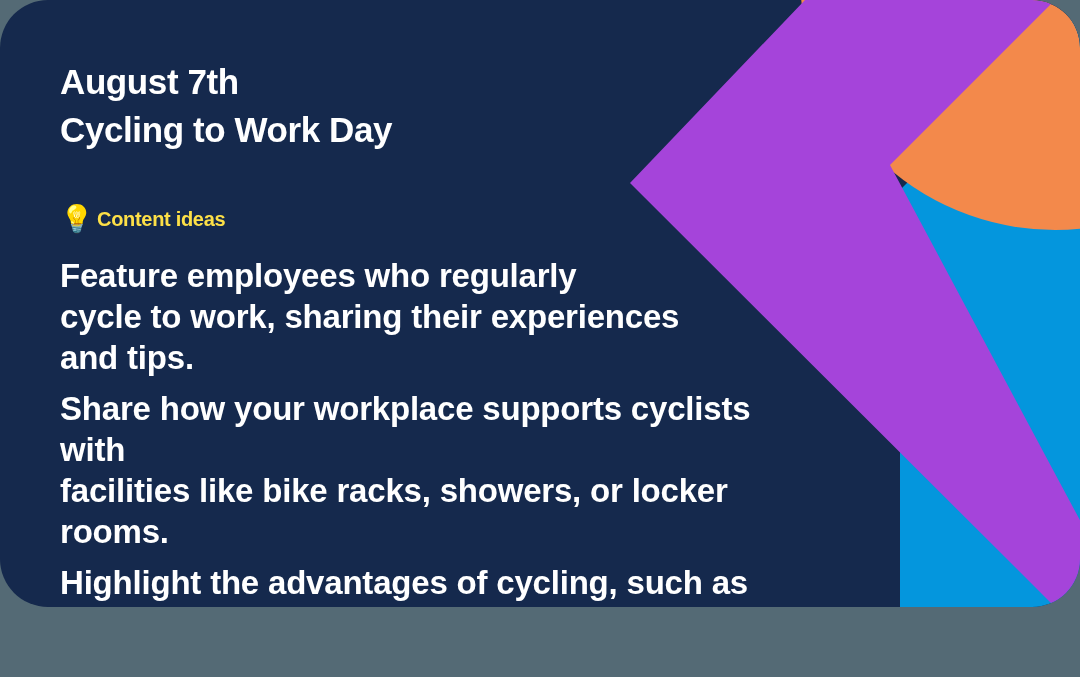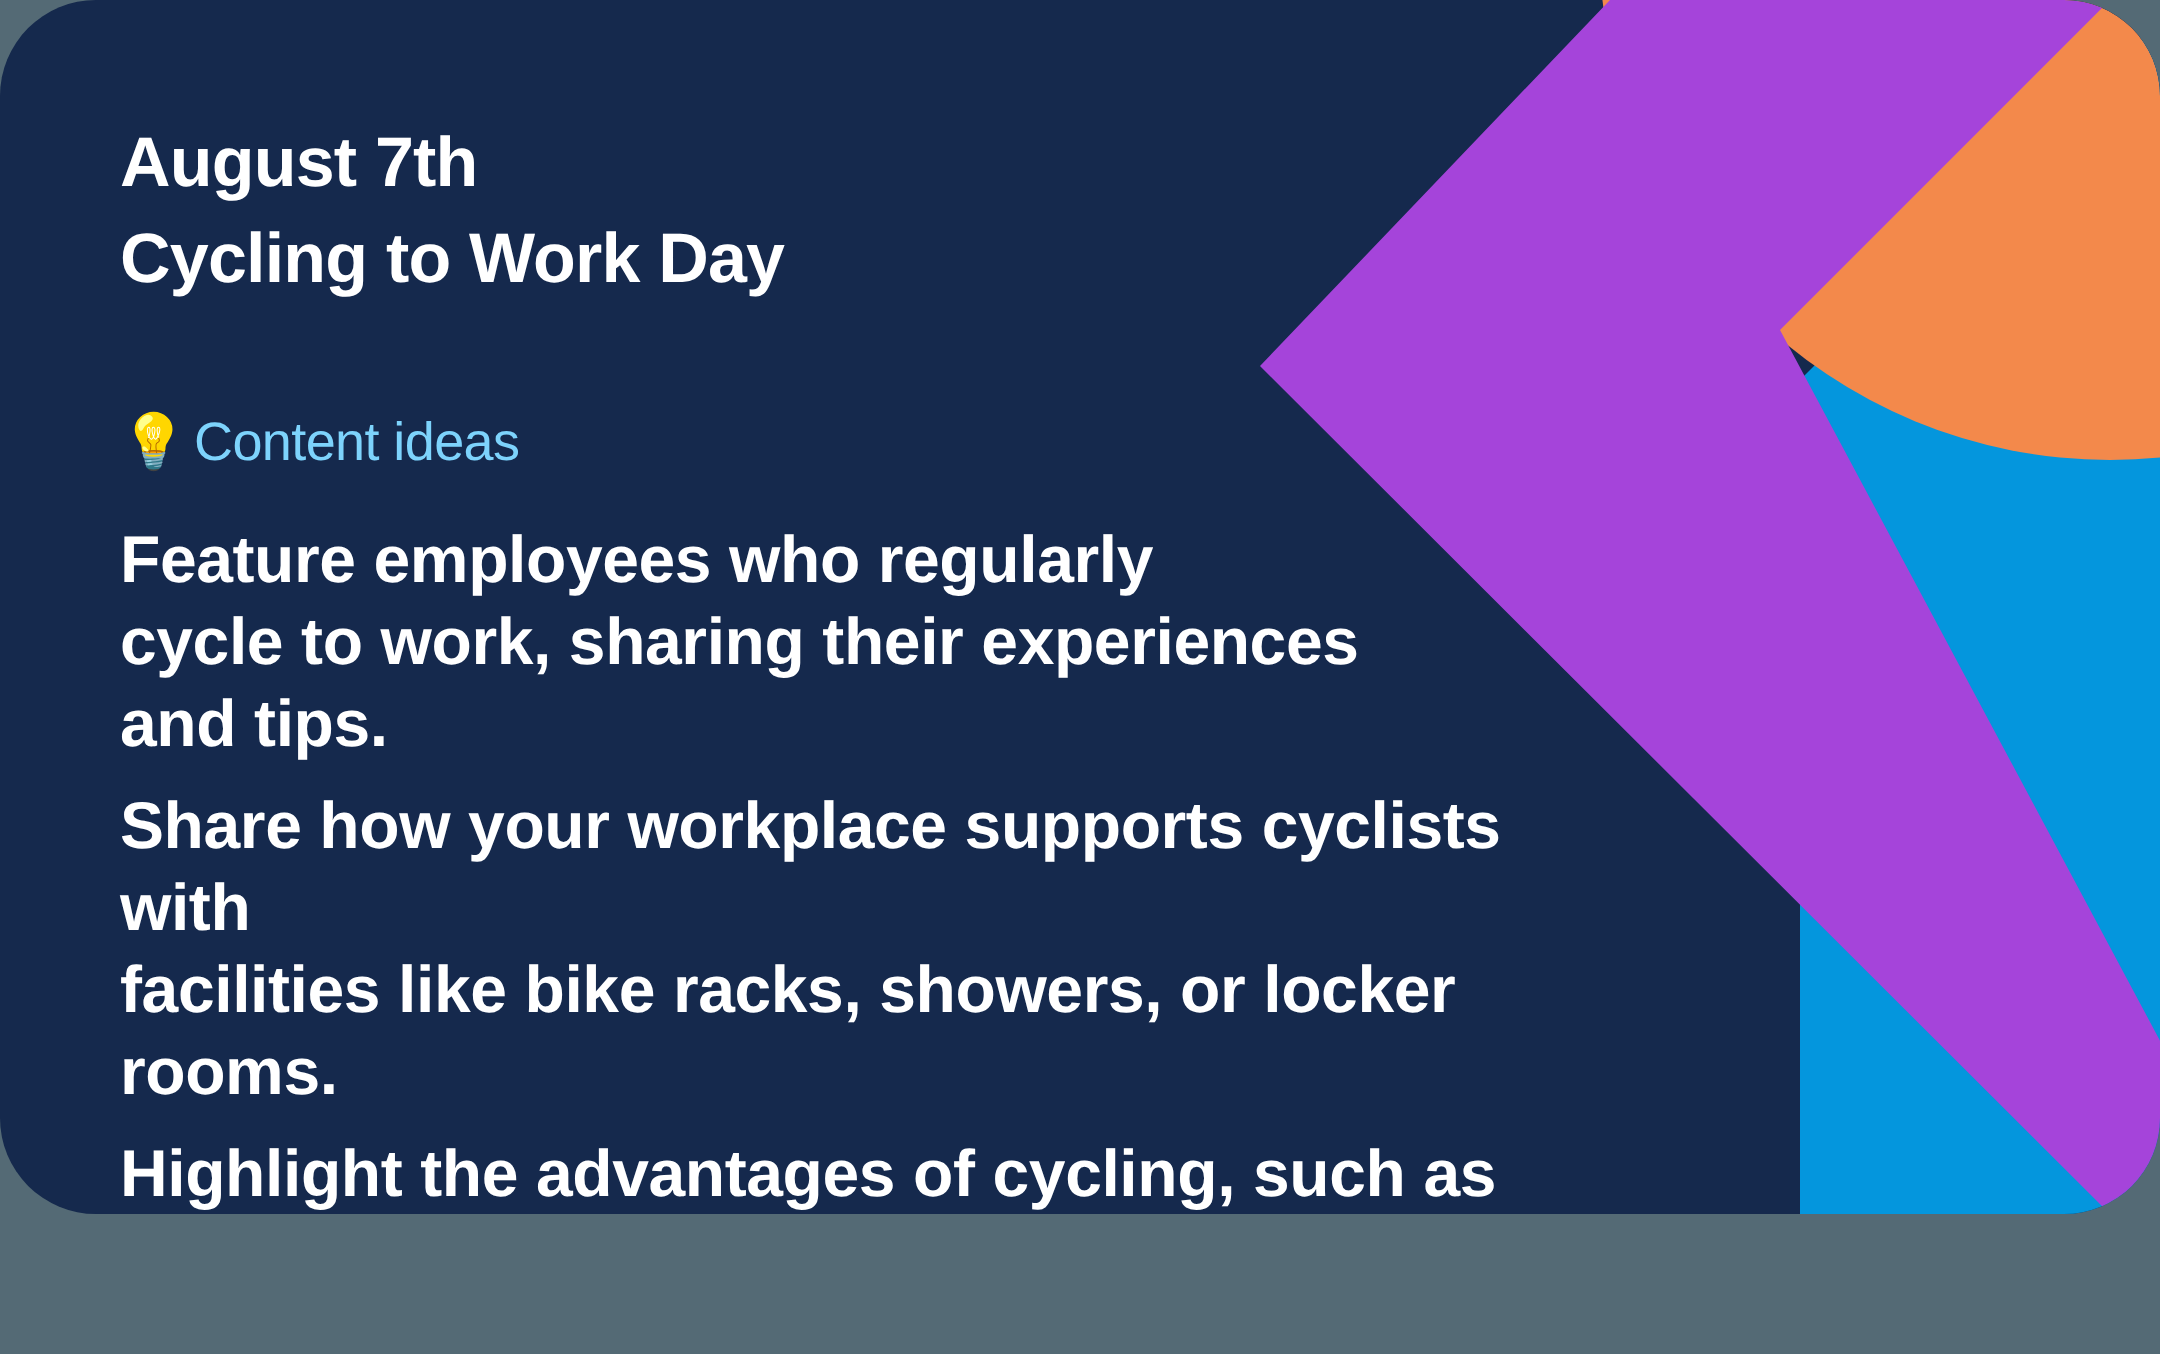--- a/index.html
+++ b/index.html
@@ -66,23 +66,23 @@
 
   .bulb-icon {
     font-size: 27px;
     line-height: 1;
     display: inline-block;
     width: 28px;
     text-align: center;
   }
 
   .section-head-label {
-    color: #7dd3fc;
-    font-size: 27px;
-    font-weight: 400;
+    color: #fde047;
+    font-size: 20px;
+    font-weight: 700;
     letter-spacing: -0.3px;
   }
 
   .ideas { margin-top: 22px; }
 
   .idea {
     color: #ffffff;
     font-size: 33px;
     font-weight: 700;
     line-height: 41px;

